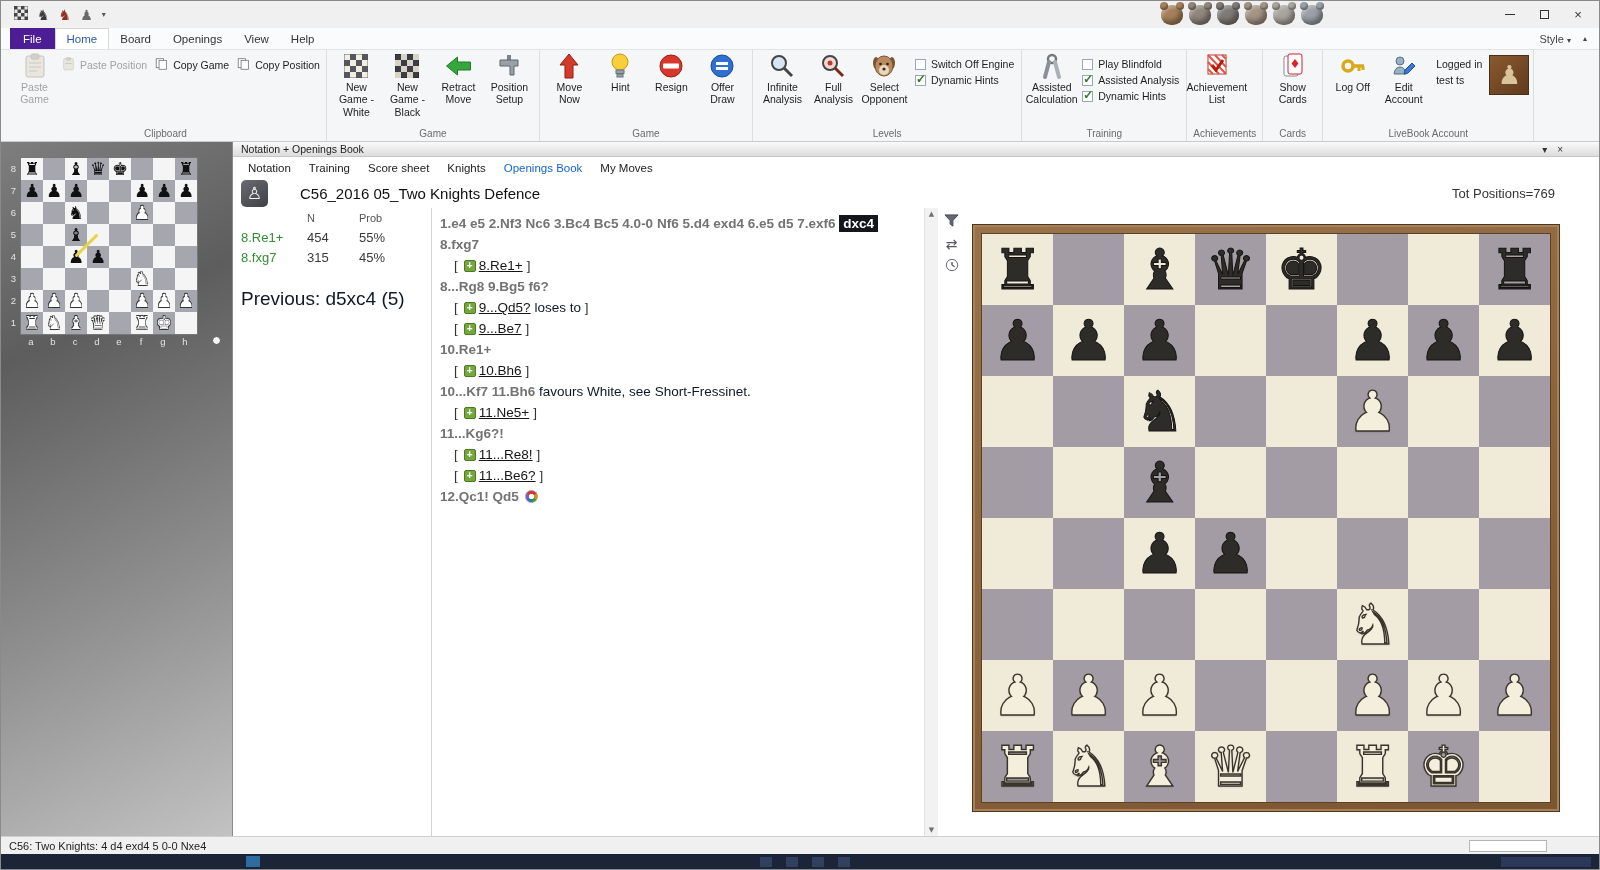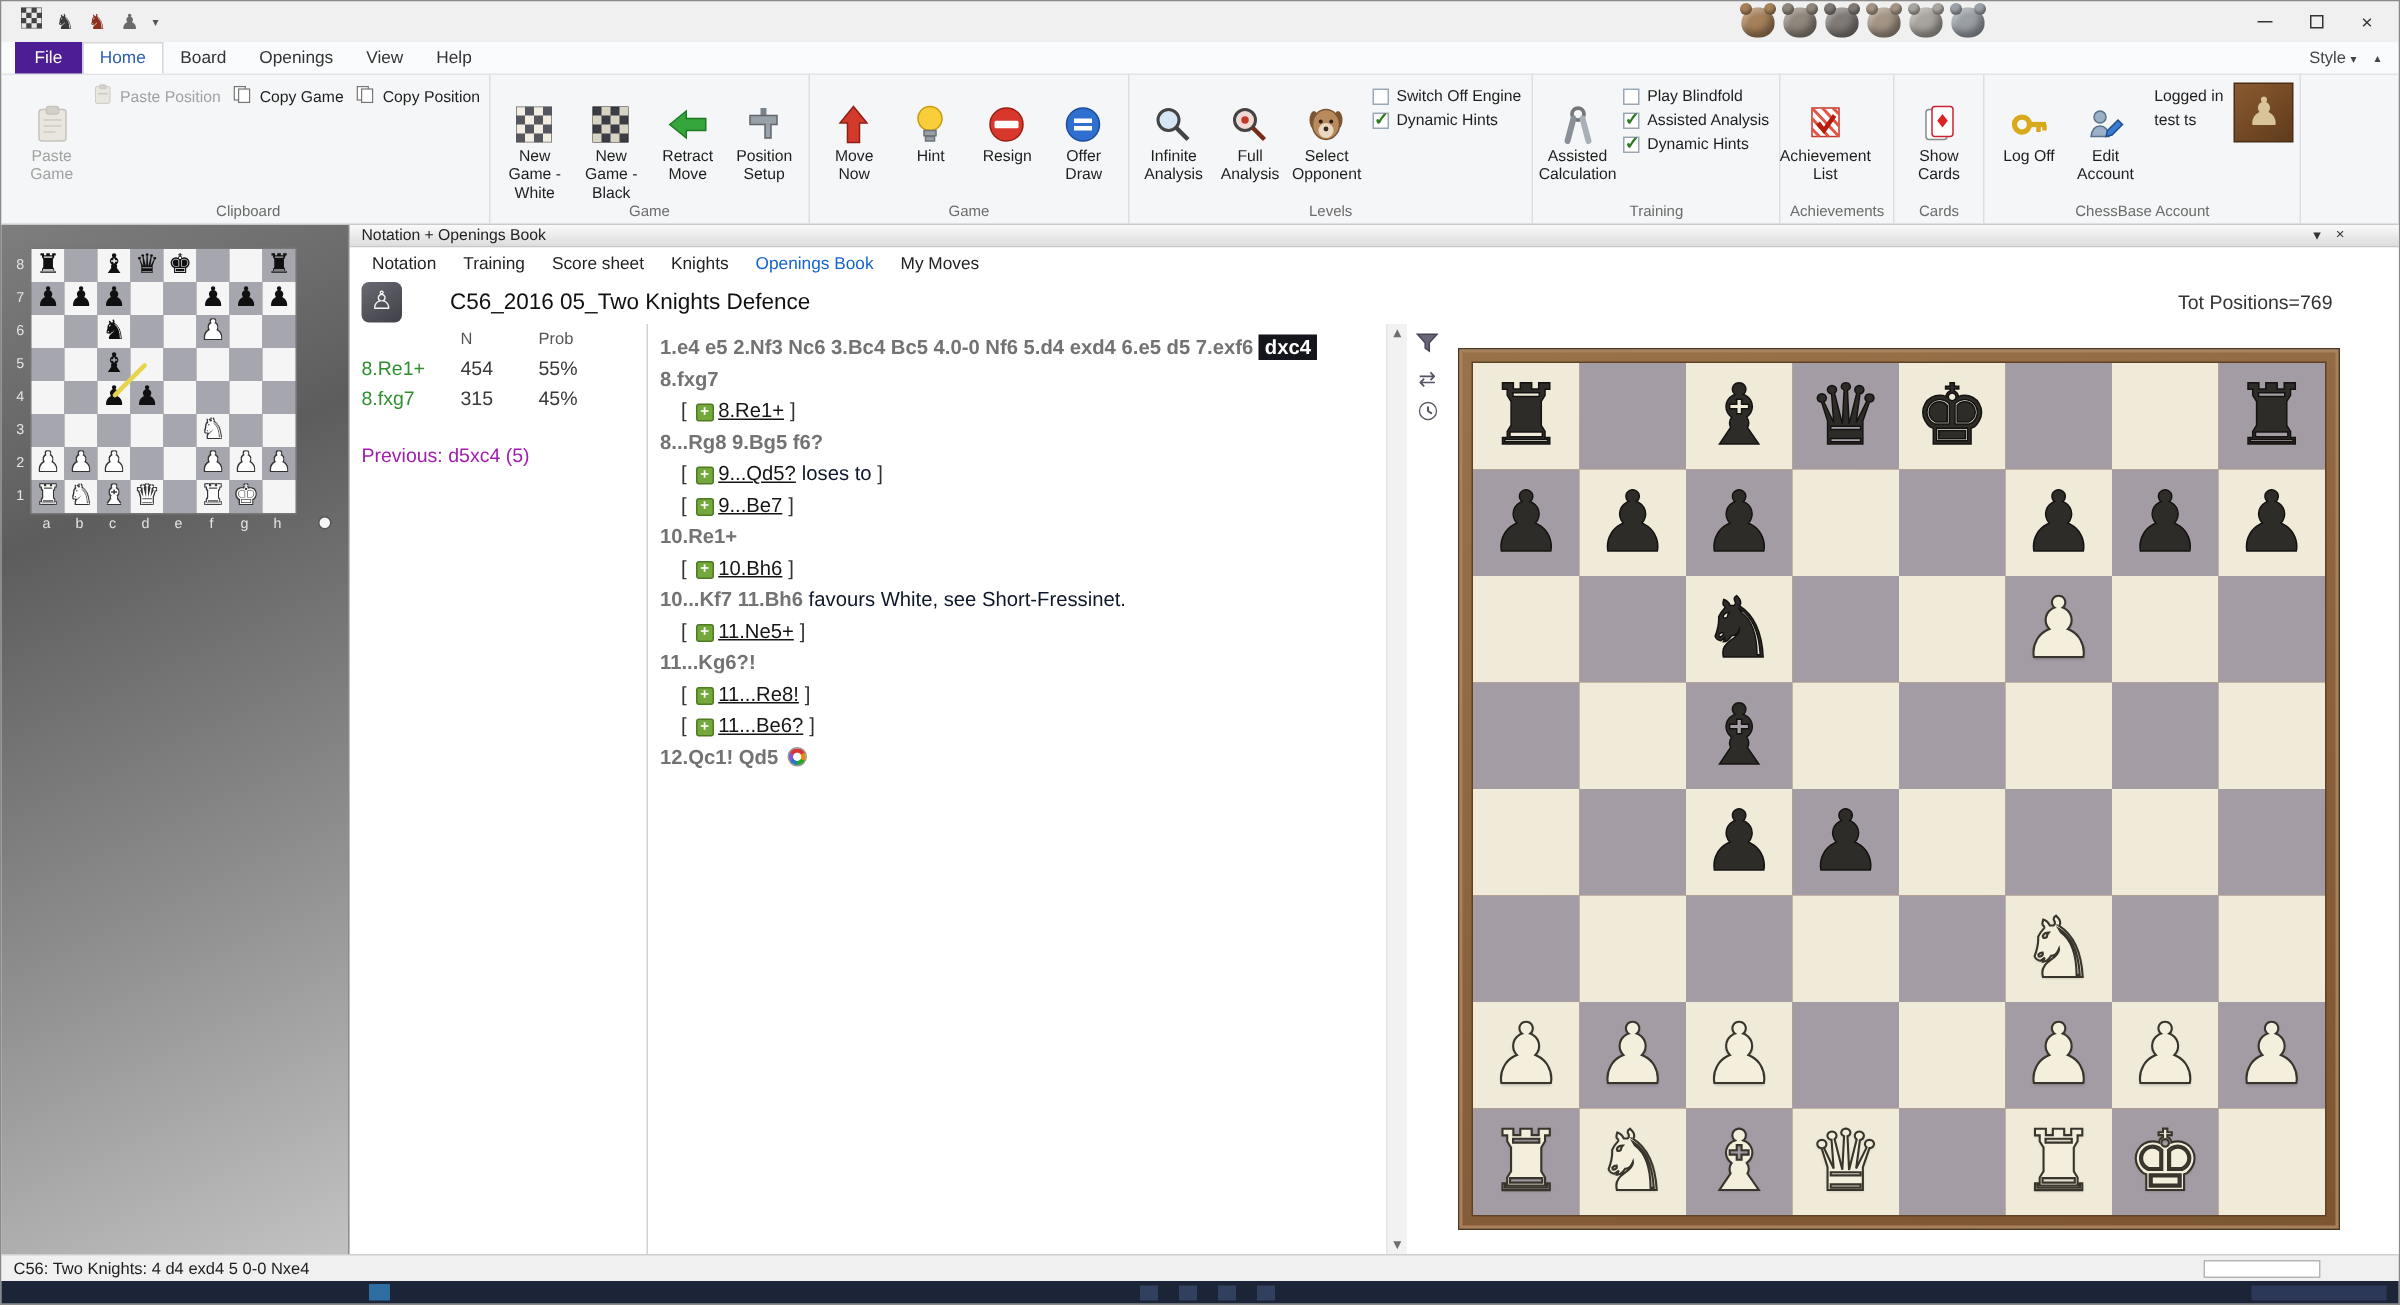--- a/index.html
+++ b/index.html
@@ -29,21 +29,21 @@
   .rtab { padding:0 11px; display:flex; align-items:center; color:#333; }
   .rtab.active { background:#fff; border:1px solid #d6d6d6; border-bottom:none; color:#2a5db0; }
   .rtabs-right { margin-left:auto; display:flex; align-items:center; gap:12px; padding-right:12px; color:#444; font-size:11px; }
 
   
   .ribbon { flex:0 0 92px; background:#f5f6f7; display:flex; align-items:stretch; border-bottom:1px solid #c9cacc; padding-left:4px; }
   .rgroup { display:flex; flex-direction:column; border-right:1px solid #dddedf; padding:1px 4px 0; }
   .rgc { flex:1; display:flex; align-items:flex-start; }
   .bigrow { display:flex; align-items:flex-start; }
   .rgl { text-align:center; font-size:10px; color:#6b6b6b; padding:1px 2px 2px; }
-  .big-btn { width:51px; display:flex; flex-direction:column; align-items:center; padding:17px 1px 0; color:#1e1e1e; }
+  .big-btn { width:51px; display:flex; flex-direction:column; align-items:center; padding:0 1px 0; color:#1e1e1e; }
   .big-btn .bicon { height:30px; display:flex; align-items:center; justify-content:center; }
   .big-btn .blabel { font-size:10.5px; line-height:1.18; text-align:center; }
   .big-btn.disabled { color:#a2a2a2; }
   .big-btn.disabled svg { opacity:.45; }
   .smallcol { display:flex; flex-direction:row; gap:4px; padding-top:6px; }
   .small-btn { display:flex; align-items:center; gap:5px; font-size:10.5px; color:#1e1e1e; padding:0 2px; height:15px; }
   .small-btn.disabled { color:#a2a2a2; }
   .small-btn.disabled svg { opacity:.45; }
   .checkcol { display:flex; flex-direction:column; gap:4px; padding:7px 3px 0 5px; }
   .check-row { display:flex; align-items:center; gap:5px; font-size:10.5px; color:#1e1e1e; }
@@ -86,21 +86,21 @@
                color:#f5f5f5; display:flex; align-items:center; justify-content:center; font-size:17px;
                font-family:"DejaVu Sans", sans-serif; }
   .book-title { margin-left:32px; font-size:15px; color:#101010; }
   .tot-pos { margin-left:auto; margin-right:44px; font-size:13px; color:#333; }
   .content-row { flex:1; display:flex; min-height:0; }
   .book-col { flex:0 0 199px; border-right:1px solid #d2d2d2; padding:2px 0 0 8px; }
   .book-head { display:grid; grid-template-columns:66px 52px 52px; font-size:11px; color:#555; height:16px; align-items:center; }
   .bm-row { display:grid; grid-template-columns:66px 52px 52px; font-size:13px; height:18px; align-items:center; margin-top:2px; }
   .bm-move { color:#2f8f2f; }
   .bm-n,.bm-prob { color:#3a3a3a; }
-  .previous { margin-top:22px; font-size:13px; color:#a21caf; }
+  .previous { margin-top:22px; font-size:19px; color:#0f172a; }
 
   .notation-col { flex:1; padding:5px 4px 0 8px; font-size:13.5px; line-height:21px; color:#151515; overflow:hidden; }
   .nline { min-height:21px; white-space:nowrap; }
   .mainline { font-weight:bold; color:#737373; }
   .hl-move { background:#15151d; color:#fff; font-weight:bold; padding:1px 4px; }
   .nline.book { margin-left:14px; }
   .bracket { color:#333; }
   .plus-icon { display:inline-block; width:12px; height:12px; background:#74a83c; border:1px solid #4e7a22; color:#fff;
                font-size:10px; line-height:10px; text-align:center; margin:0 3px 0 6px; border-radius:2px; font-weight:bold; vertical-align:1px; }
   .book-move { color:#151515; text-decoration:underline; margin-right:4px; }
@@ -457,21 +457,21 @@
             </div>
           </div>
           <div class="acctcol">
             <span>Logged in</span>
             <span>test ts</span>
           </div>
           <div class="photo">
             <span>♟</span>
           </div>
         </div>
-        <div class="rgl">ChessBase Account</div>
+        <div class="rgl">LiveBook Account</div>
       </div>
     </div>
 
   <div class="workspace">
 
     <div class="sidebar">
       <div class="mini-wrap">
         <div class="mini-grid">
           <div class="mini-ranks" id="mini-ranks">
               <span>8</span>

